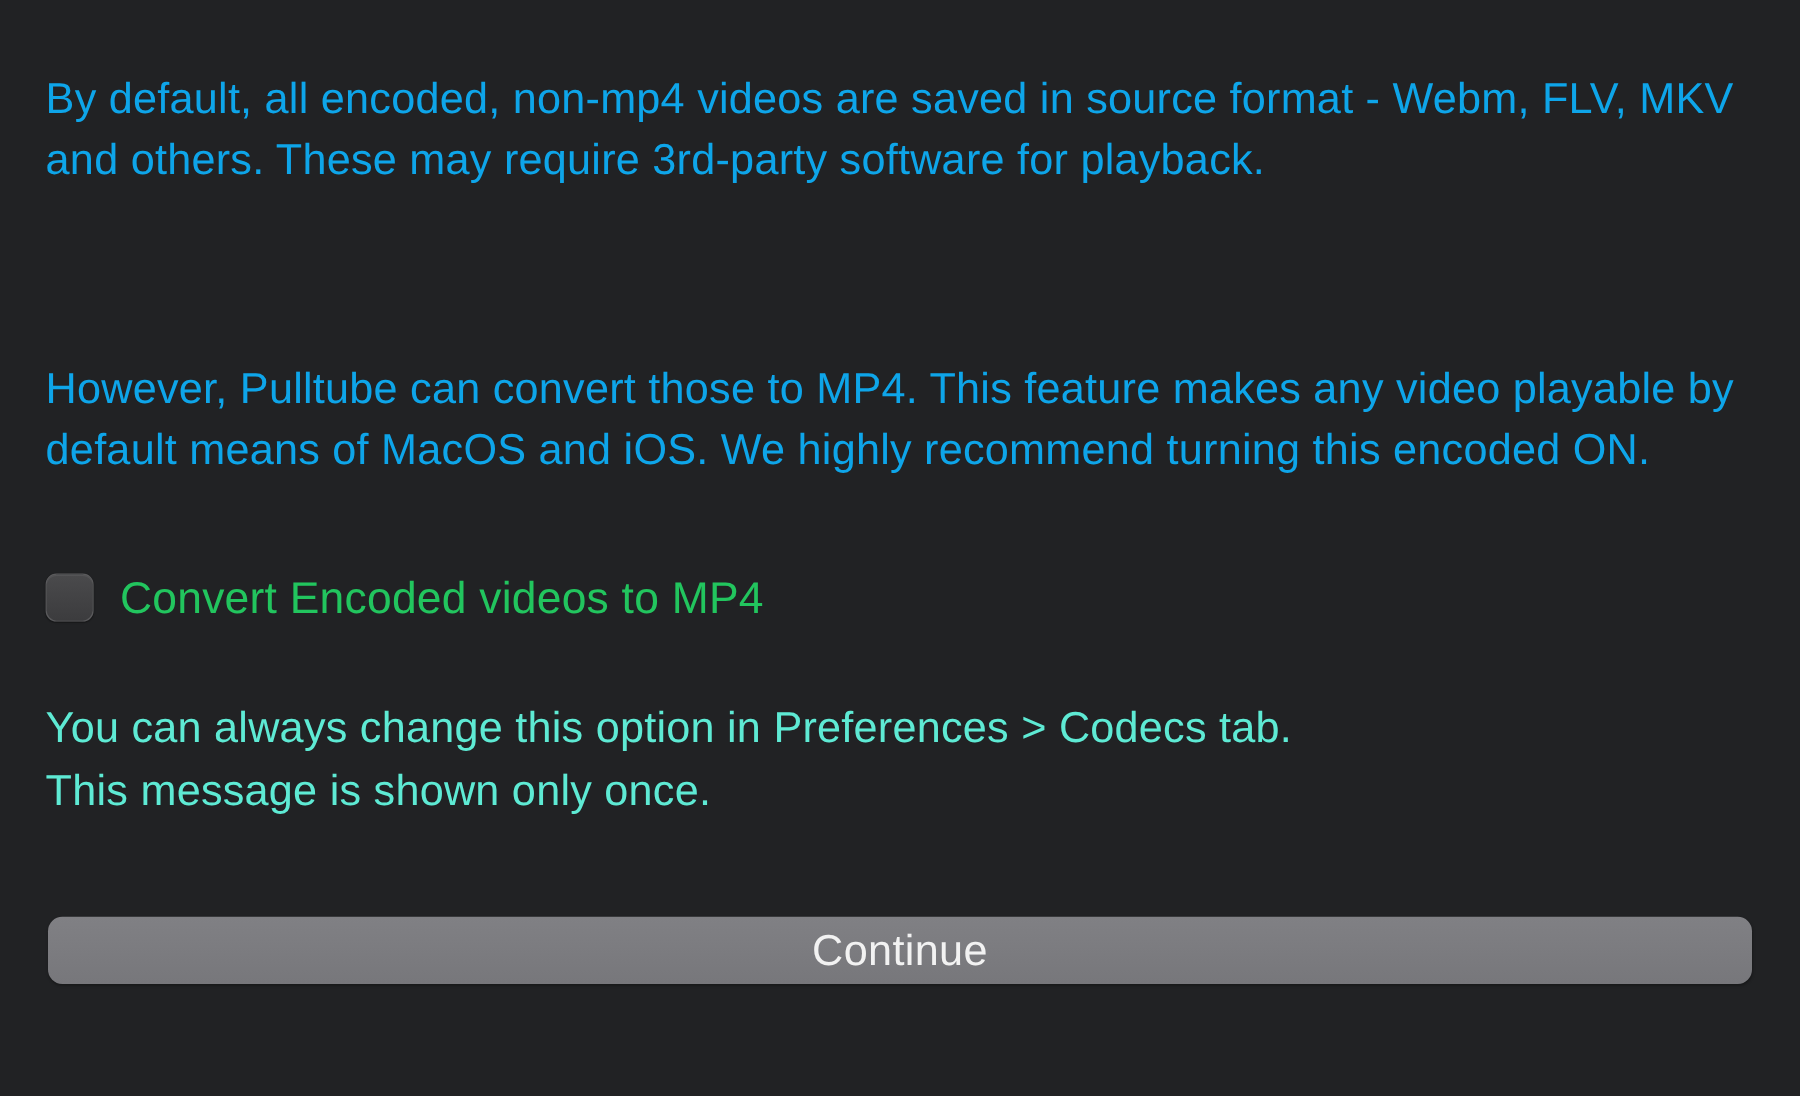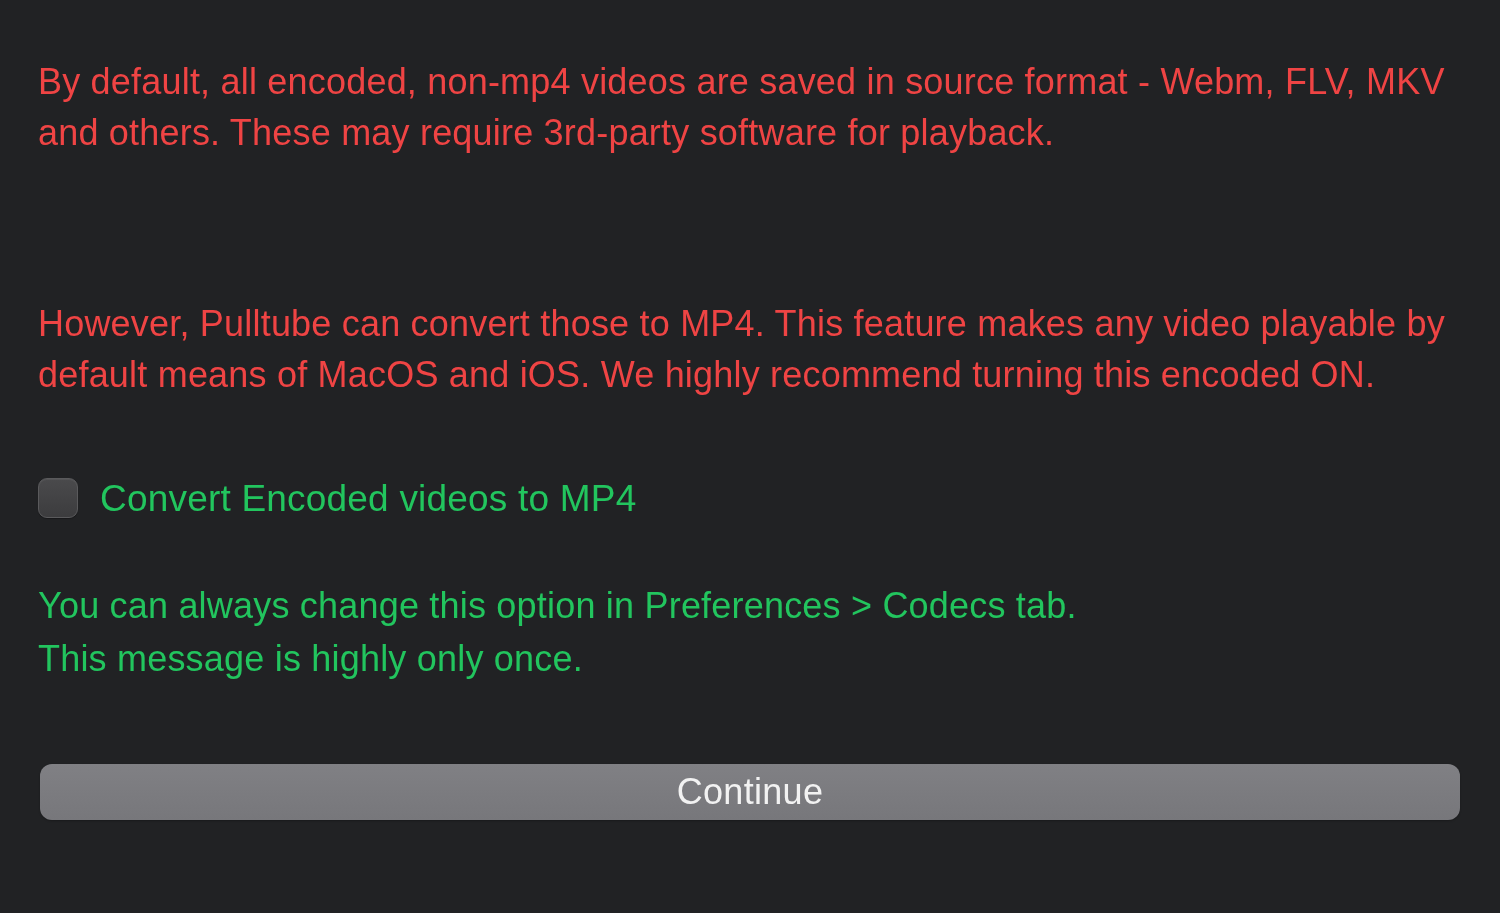--- a/index.html
+++ b/index.html
@@ -26,21 +26,21 @@
       position: relative;
     }
     
     .content {
       flex: 1;
     }
     
     .para {
       font-size: 36px;
       line-height: 1.42;
-      color: #ef4444;
+      color: #0ea5e9;
       letter-spacing: 0.2px;
       font-weight: 400;
     }
     
     .para-1 {
       margin-bottom: 140px;
     }
     
     .para-2 {
       margin-bottom: 78px;
@@ -68,21 +68,21 @@
       font-size: 37px;
       color: #22c55e;
       letter-spacing: 0.2px;
       font-weight: 400;
       line-height: 1;
     }
     
     .note {
       font-size: 36px;
       line-height: 1.45;
-      color: #22c55e;
+      color: #5eead4;
       letter-spacing: 0.2px;
       font-weight: 400;
     }
     
     .button-area {
       position: absolute;
       left: 40px;
       right: 40px;
       bottom: 93px;
     }
@@ -115,21 +115,21 @@
 
     <p class="para para-2">However, Pulltube can convert those to MP4. This feature makes any video playable by default means of MacOS and iOS. We highly recommend turning this encoded ON.</p>
 
     <div class="checkbox-row">
       <div class="checkbox" role="checkbox" aria-checked="false"></div>
       <span class="checkbox-label">Convert Encoded videos to MP4</span>
     </div>
 
     <div class="note">
       <div>You can always change this option in Preferences &gt; Codecs tab.</div>
-      <div>This message is highly only once.</div>
+      <div>This message is shown only once.</div>
     </div>
 
   </div>
 
   <div class="button-area">
     <button class="continue-btn">
       <span>Continue</span>
     </button>
   </div>
 </div>

